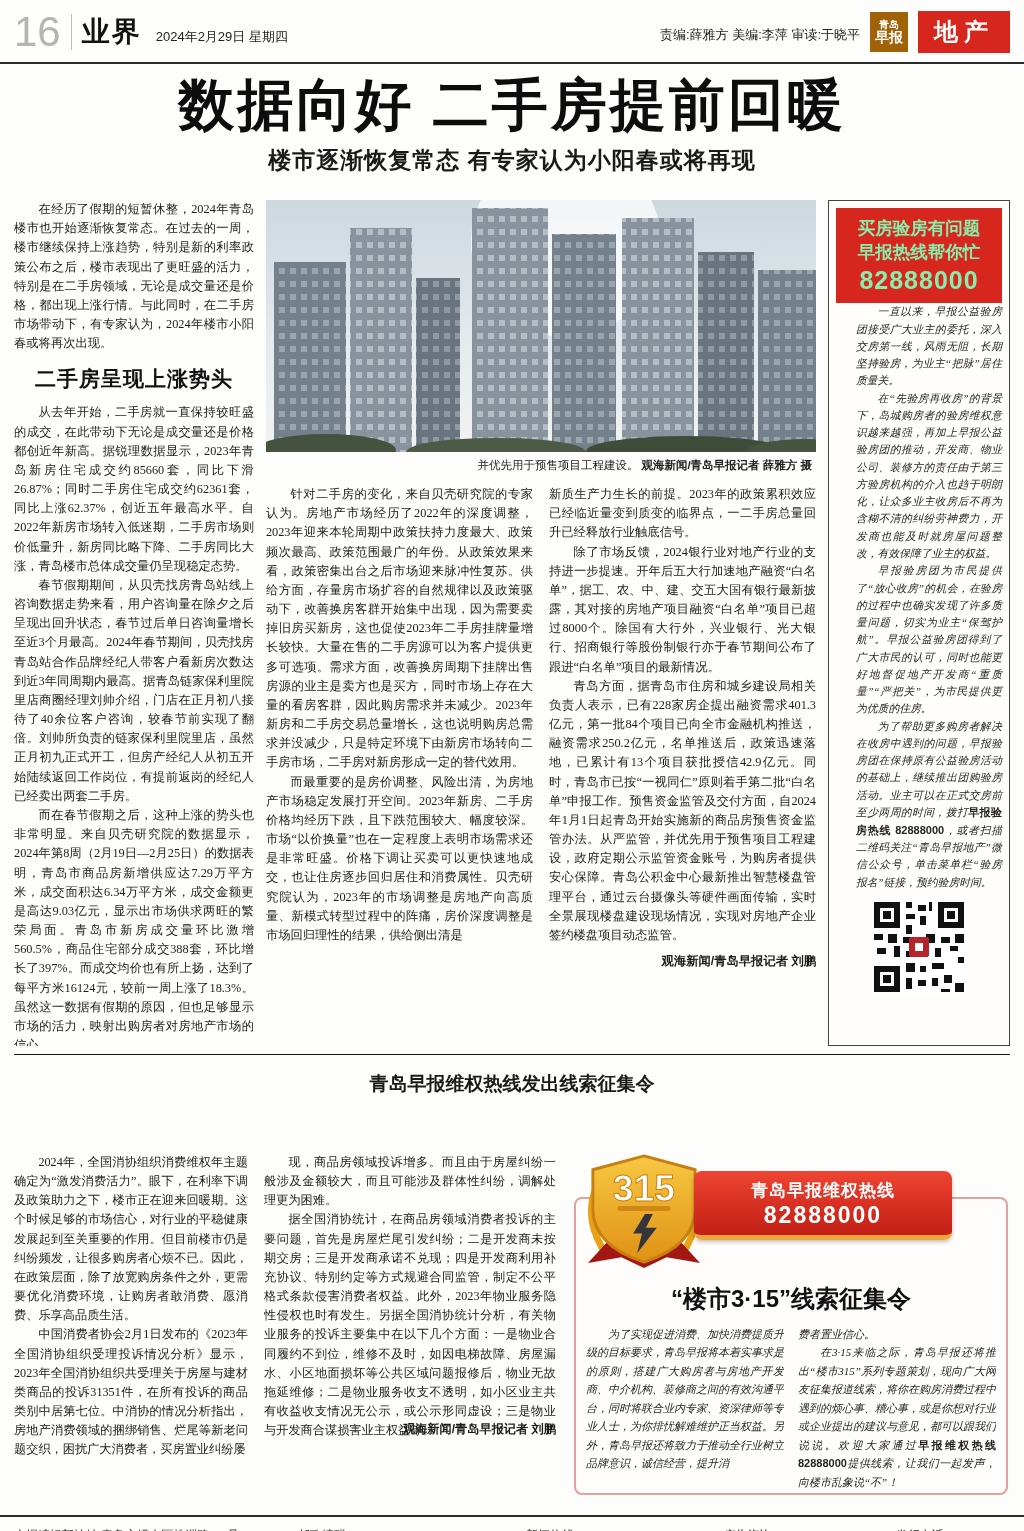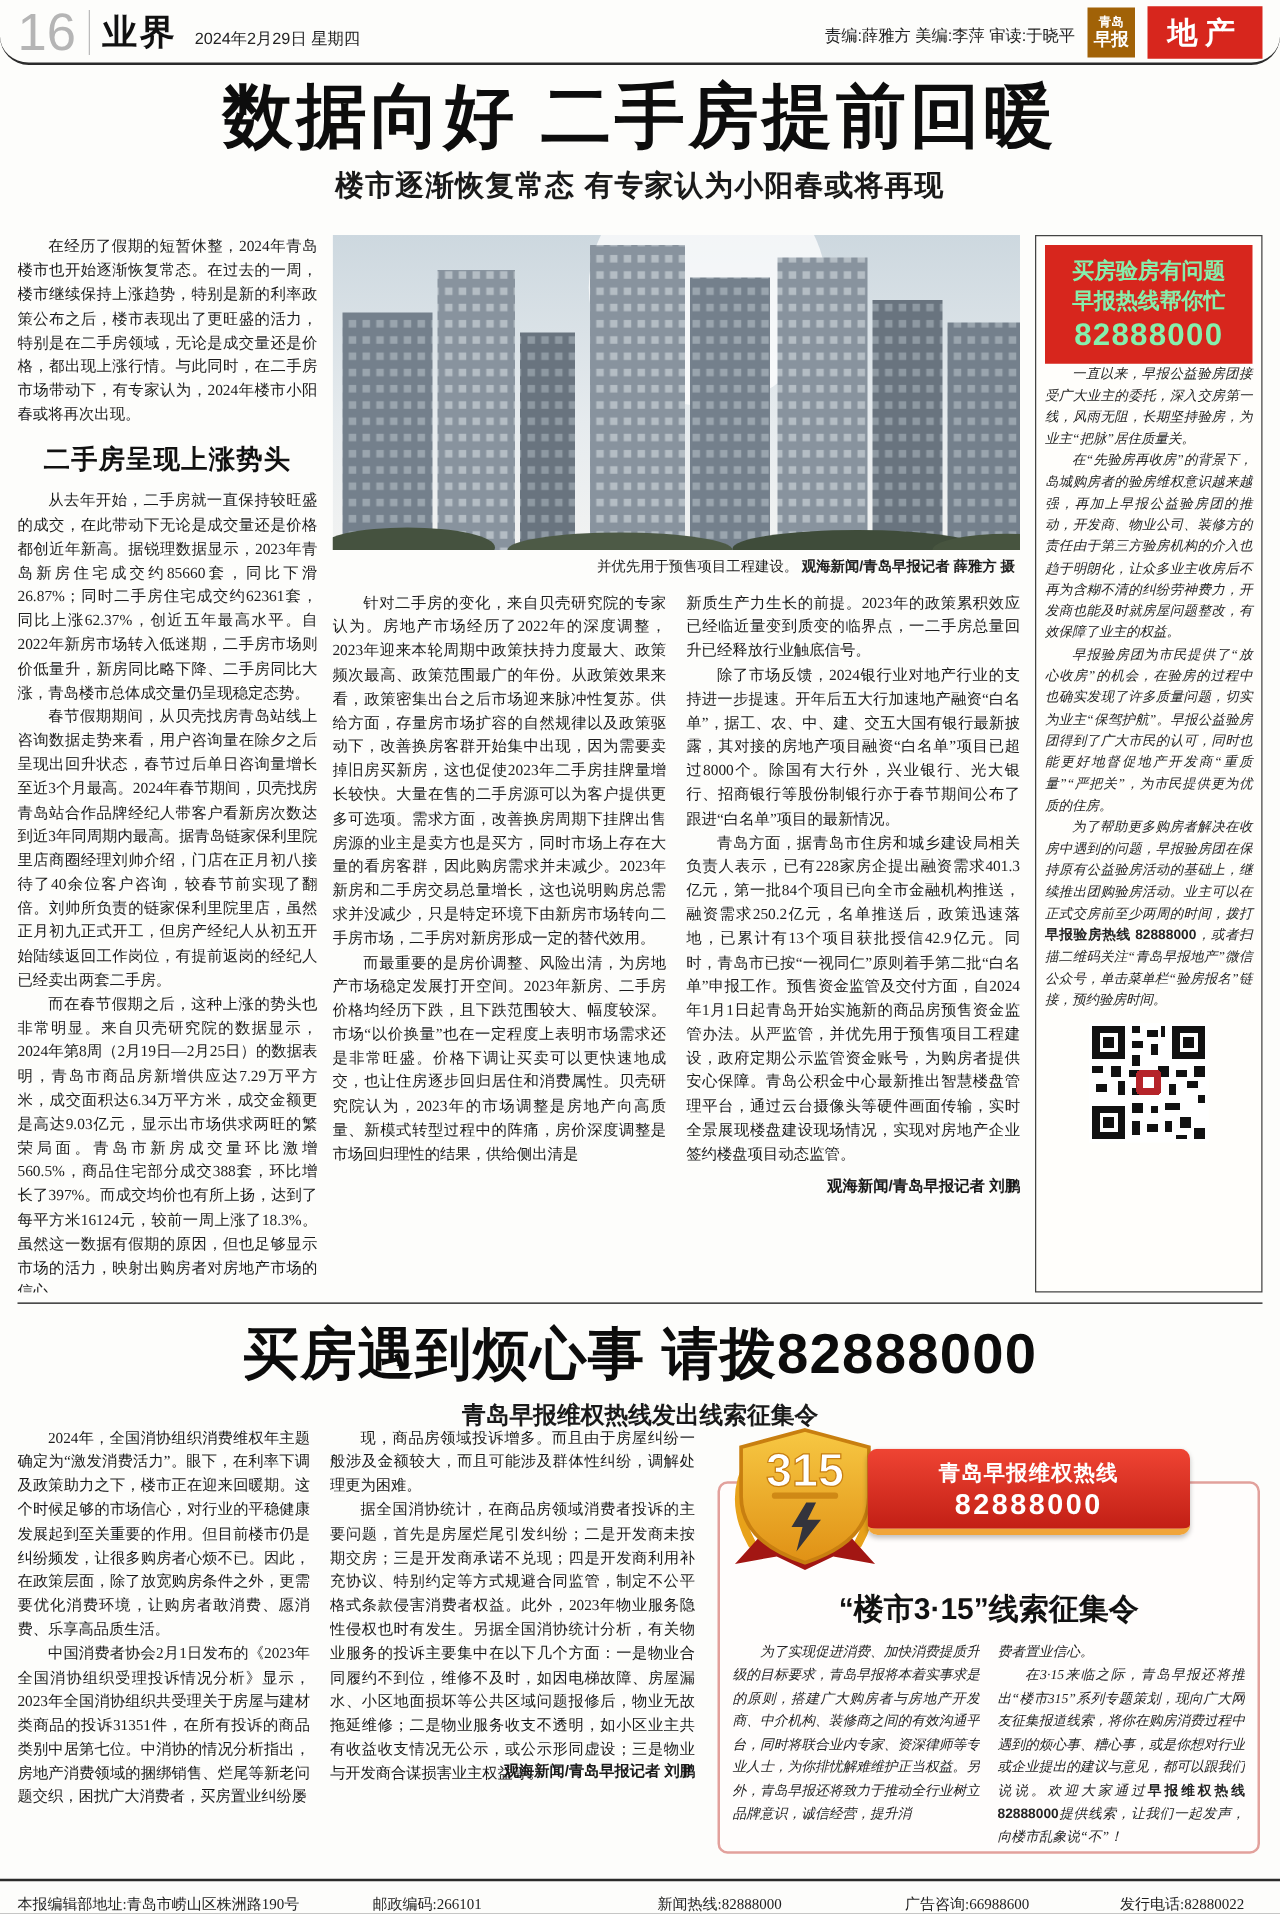--- a/index.html
+++ b/index.html
@@ -5,21 +5,21 @@
   * { margin:0; padding:0; box-sizing:border-box; }
   html,body { background:#777; }
   .page {
     position:relative; width:1024px; height:1531px; margin:0 auto;
     background:#fdfdfb; color:#1a1a1a; overflow:hidden;
     font-family:"Liberation Serif","DejaVu Serif",serif;
   }
   .sans { font-family:"Liberation Sans","DejaVu Sans",sans-serif; }
 
   
-  .hdr { display:flex; align-items:center; height:52px; padding:4px 14px 2px; border-bottom:2px solid #2b2b2b;border-radius:23px; }
+  .hdr { display:flex; align-items:center; height:64px; padding:4px 14px 2px; border-bottom:2px solid #2b2b2b; }
   .pagenum { font-family:"Liberation Sans",sans-serif; font-size:42px; font-weight:200; color:#b5b5b5; line-height:1; }
   .hdr-div { width:1px; height:36px; background:#bbb; margin:0 10px; }
   .section-name { font-size:28px; font-weight:900; color:#111; letter-spacing:2px; }
   .hdr-date { font-size:13px; color:#222; margin-left:14px; margin-top:10px; }
   .hdr-right { margin-left:auto; display:flex; align-items:center; gap:10px; }
   .editors { font-size:13px; color:#222; margin-top:6px; }
   .brand-box { width:38px; height:40px; background:#a16207; color:#fff; display:flex; flex-direction:column; align-items:center; justify-content:center; line-height:1.1; }
   .brand-box .b1 { font-size:10px; font-weight:700; }
   .brand-box .b2 { font-size:14px; font-weight:900; }
   .cat-box { background:#d7261d; color:#fff; font-size:24px; font-weight:900; padding:5px 16px; letter-spacing:6px; }
@@ -44,21 +44,21 @@
   .two-cols > div { flex:1; overflow:hidden; }
   .byline { font-size:12.3px; font-weight:700; text-align:right; margin-top:8px; font-family:"Liberation Sans",sans-serif; }
 
   
   .hot-box { background:#d7261d; color:#86efac; text-align:center; padding:9px 2px 8px; }
   .hot-box .l { font-size:17.5px; font-weight:900; line-height:1.35; }
   .hot-box .n { font-size:25px; font-weight:900; letter-spacing:1px; margin-top:2px; }
   .side-title { text-align:center; font-weight:900; margin:12px 0 10px; color:#111; }
   .side-title .t1 { font-size:19px; display:block; }
   .side-title .t2 { font-size:20px; display:block; margin-top:4px; }
-  .side-body p { font-size:10.8px; font-style:italic; line-height:1.6; text-align:justify; text-indent:2em; color:#242424; }
+  .side-body p { font-size:10.8px; font-style:italic; line-height:1.6; text-align:justify; text-indent:2em; color:#242424;margin-left:20px; }
   .side-body b { font-style:normal; font-family:"Liberation Sans",sans-serif; font-size:11px; }
   .qr { display:block; margin:8px auto 0; }
 
   
   .rule { border-top:1.5px solid #111; margin:8px 14px 0; }
 
   
   .banner { text-align:center; height:94px; padding-top:10px; }
   .banner h2 { font-size:45px; font-weight:900; color:#0c0c0c; letter-spacing:1px; }
   .banner .sub { font-size:19px; font-weight:700; margin-top:6px; }
@@ -241,21 +241,20 @@
           </g>
         <rect x="13" y="13" width="7" height="7" rx="1.4" fill="#b5242a"></rect>
         <rect x="15" y="15" width="3" height="3" fill="#fff"></rect>
       </svg>
     </div>
   </div>
 
   <div class="rule"></div>
 
   <div class="banner">
-    <h2 class="sans">买房遇到烦心事 请拨82888000</h2>
     <div class="sub sans">青岛早报维权热线发出线索征集令</div>
   </div>
 
   <div class="grid2">
     <div class="g2c1">
       <p>2024年，全国消协组织消费维权年主题确定为“激发消费活力”。眼下，在利率下调及政策助力之下，楼市正在迎来回暖期。这个时候足够的市场信心，对行业的平稳健康发展起到至关重要的作用。但目前楼市仍是纠纷频发，让很多购房者心烦不已。因此，在政策层面，除了放宽购房条件之外，更需要优化消费环境，让购房者敢消费、愿消费、乐享高品质生活。</p>
       <p>中国消费者协会2月1日发布的《2023年全国消协组织受理投诉情况分析》显示，2023年全国消协组织共受理关于房屋与建材类商品的投诉31351件，在所有投诉的商品类别中居第七位。中消协的情况分析指出，房地产消费领域的捆绑销售、烂尾等新老问题交织，困扰广大消费者，买房置业纠纷屡</p>
     </div>
     <div class="g2c2">
       <p>现，商品房领域投诉增多。而且由于房屋纠纷一般涉及金额较大，而且可能涉及群体性纠纷，调解处理更为困难。</p>

